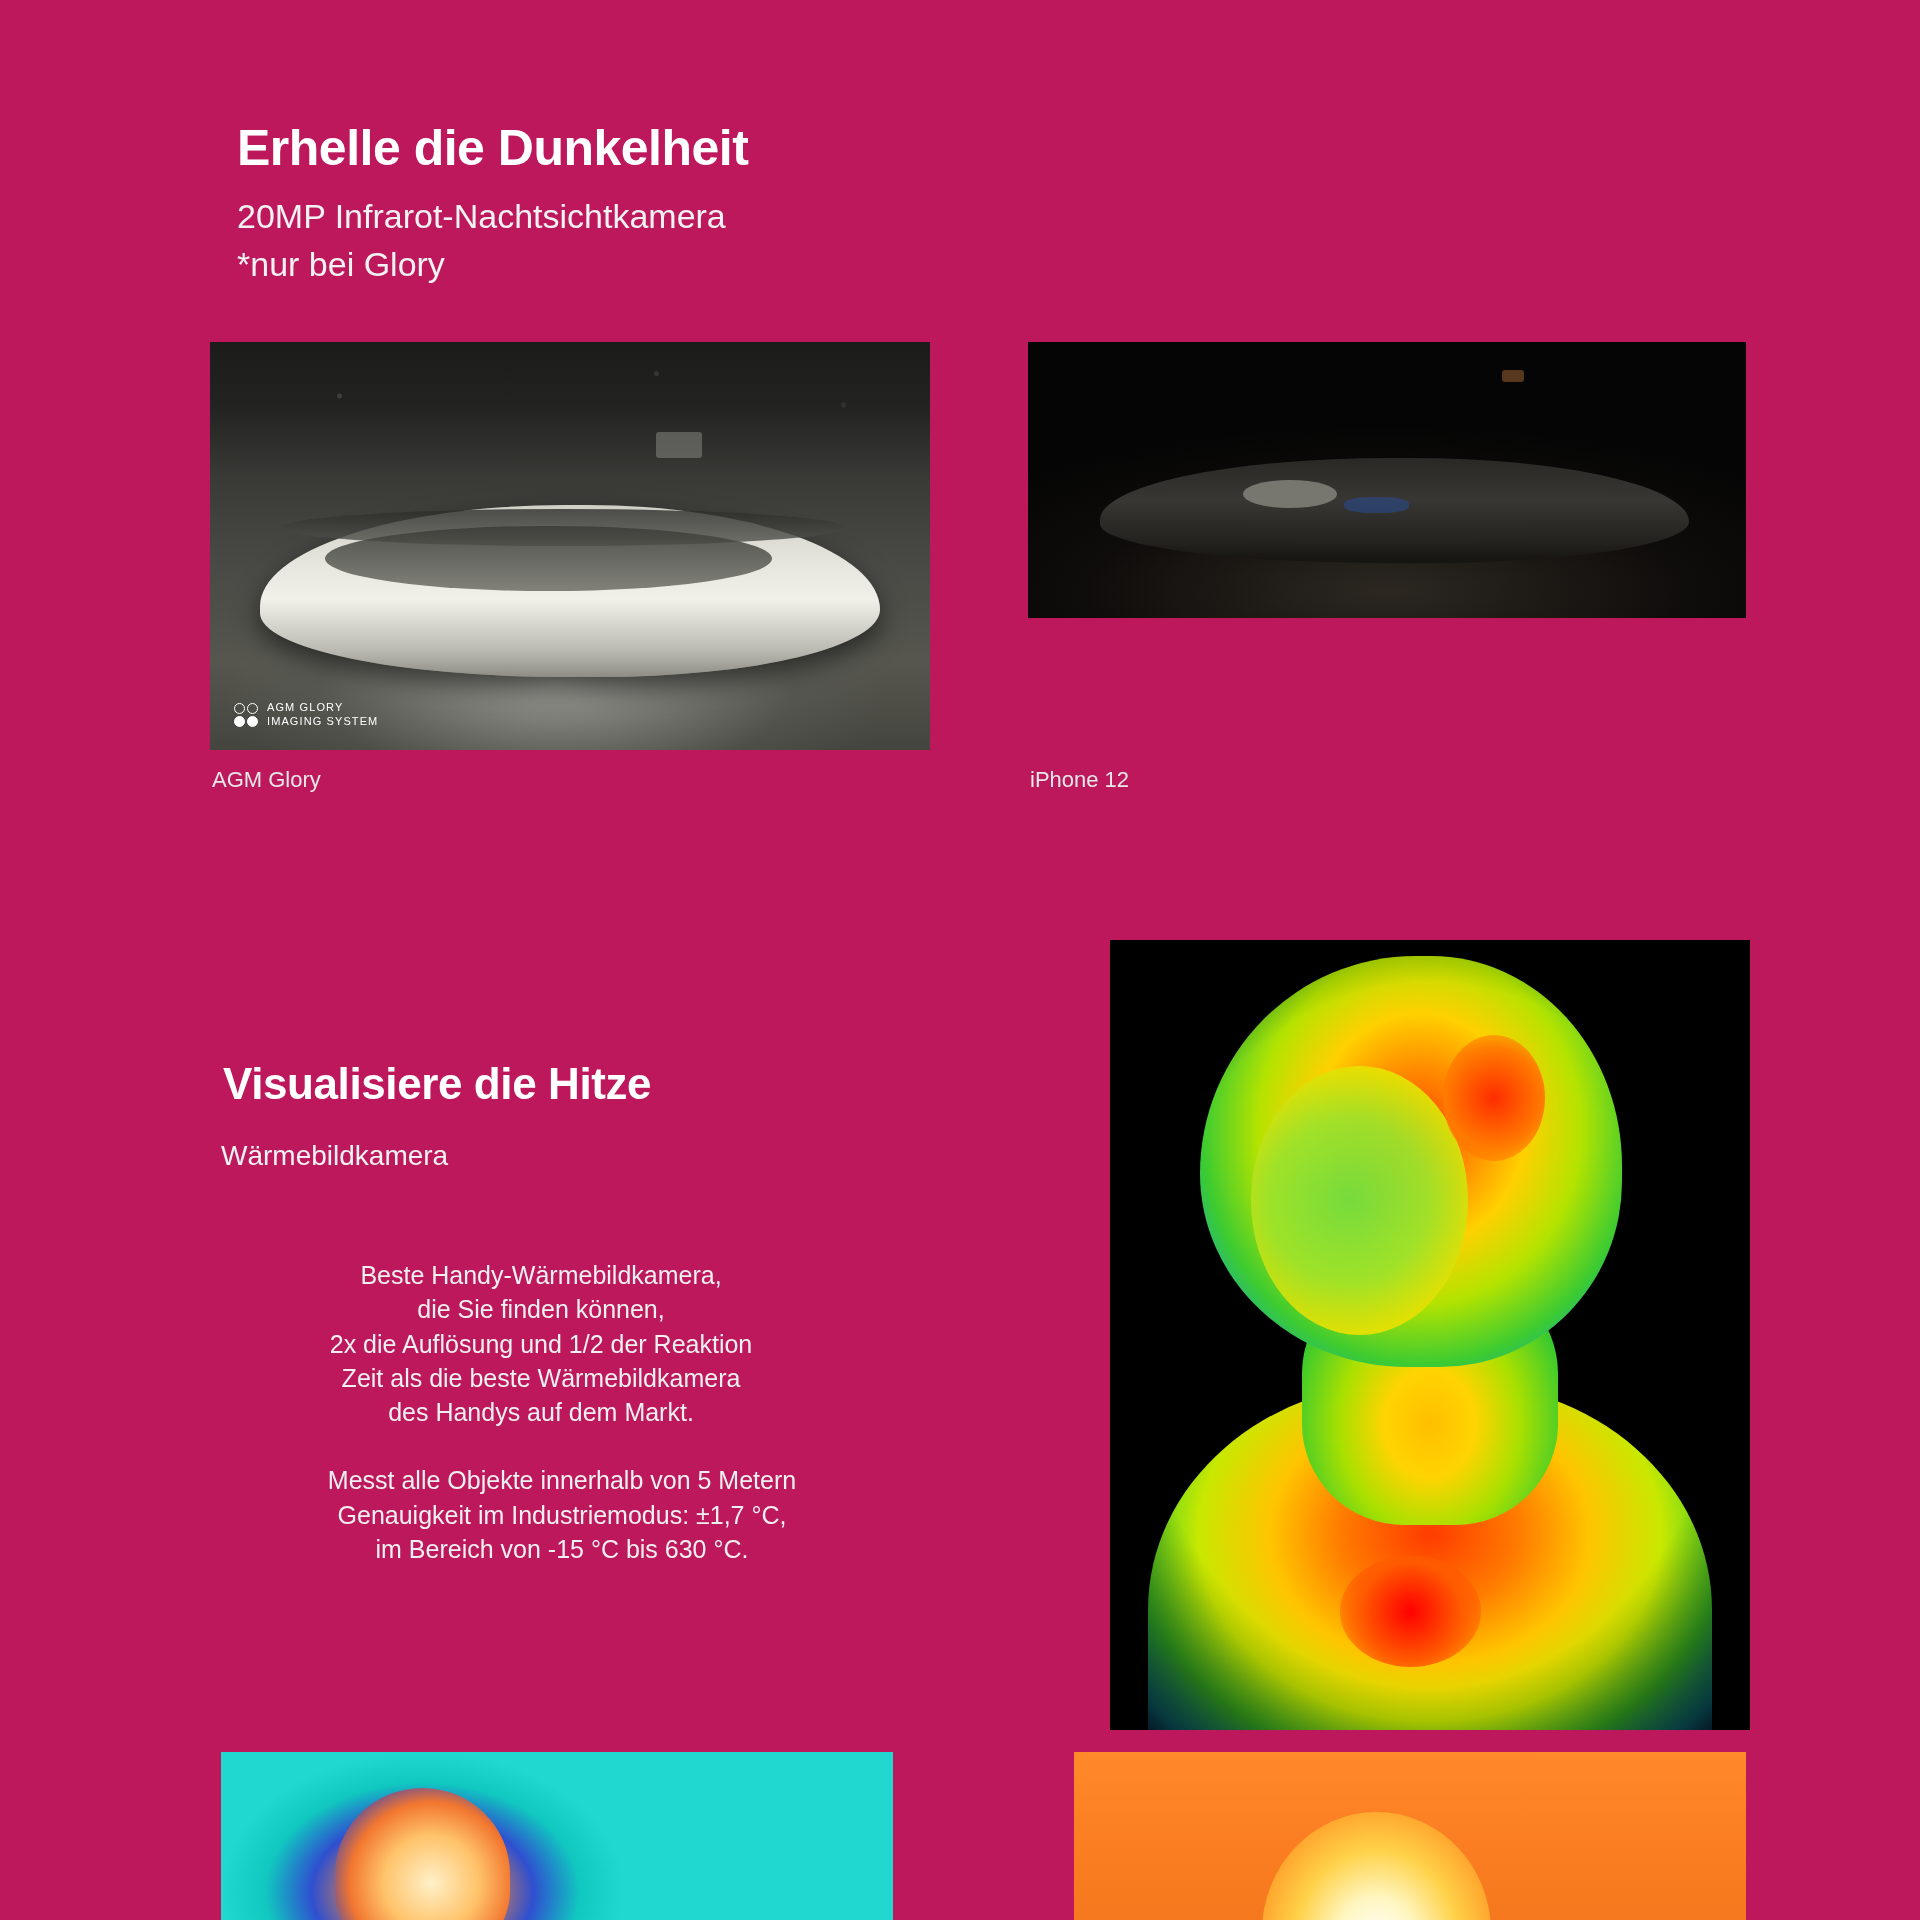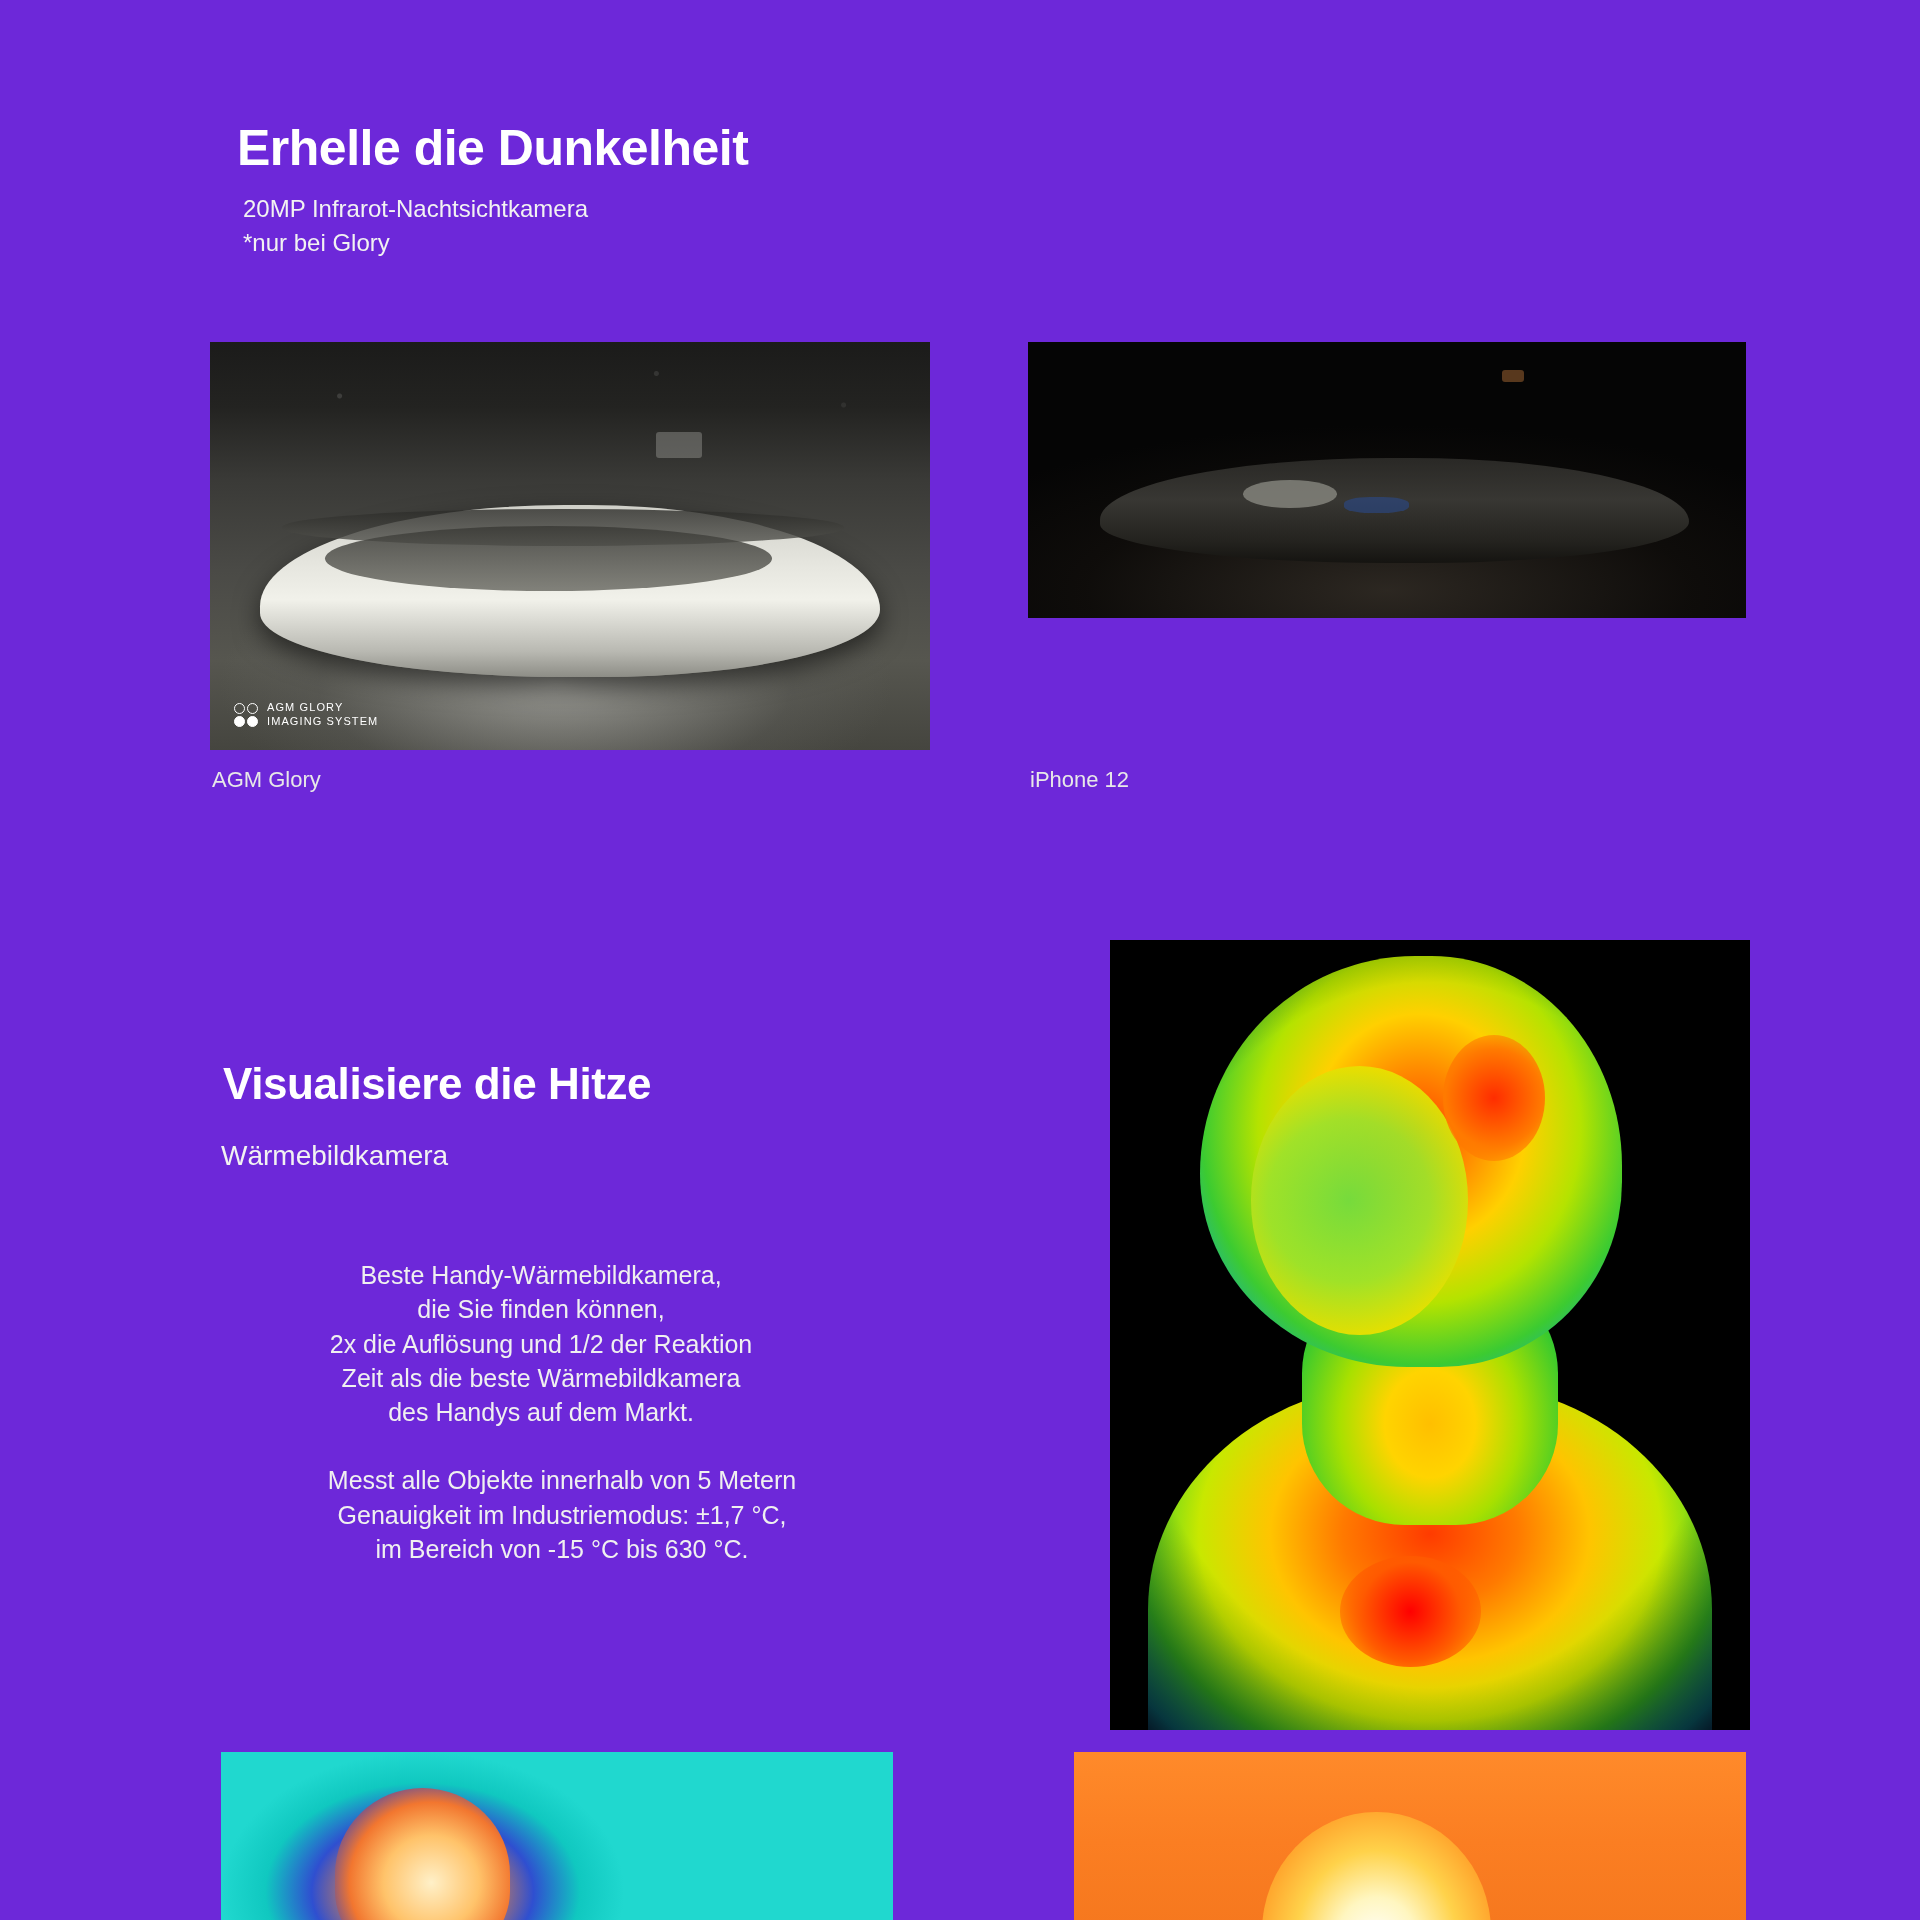--- a/index.html
+++ b/index.html
@@ -13,21 +13,21 @@
     overflow: hidden;
     font-family: "Liberation Sans", sans-serif;
     color: #ffffff;
     -webkit-font-smoothing: antialiased;
   }
 
   .page {
     position: relative;
     width: 1920px;
     height: 1920px;
-    background: #6d28d9;
+    background: #be185d;
   }
 
   
   .sec1 {
     position: absolute;
     left: 0;
     top: 0;
     width: 1920px;
     height: 860px;
   }
@@ -39,25 +39,25 @@
   }
   .s1-title {
     font-size: 50px;
     font-weight: bold;
     letter-spacing: -0.5px;
     line-height: 1.12;
     margin: 0 0 16px 0;
     color: #ffffff;
   }
   .s1-sub {
-    font-size: 24px;
+    font-size: 34px;
     font-weight: 400;
     line-height: 1.42;
     color: #f2f2f2;
-    margin: 6px;
+    margin: 0;
   }
   .s1-right-text {
     position: absolute;
     left: 1028px;
     top: 133px;
     width: 760px;
     font-size: 25px;
     line-height: 1.52;
     color: #f0f0f0;
   }

